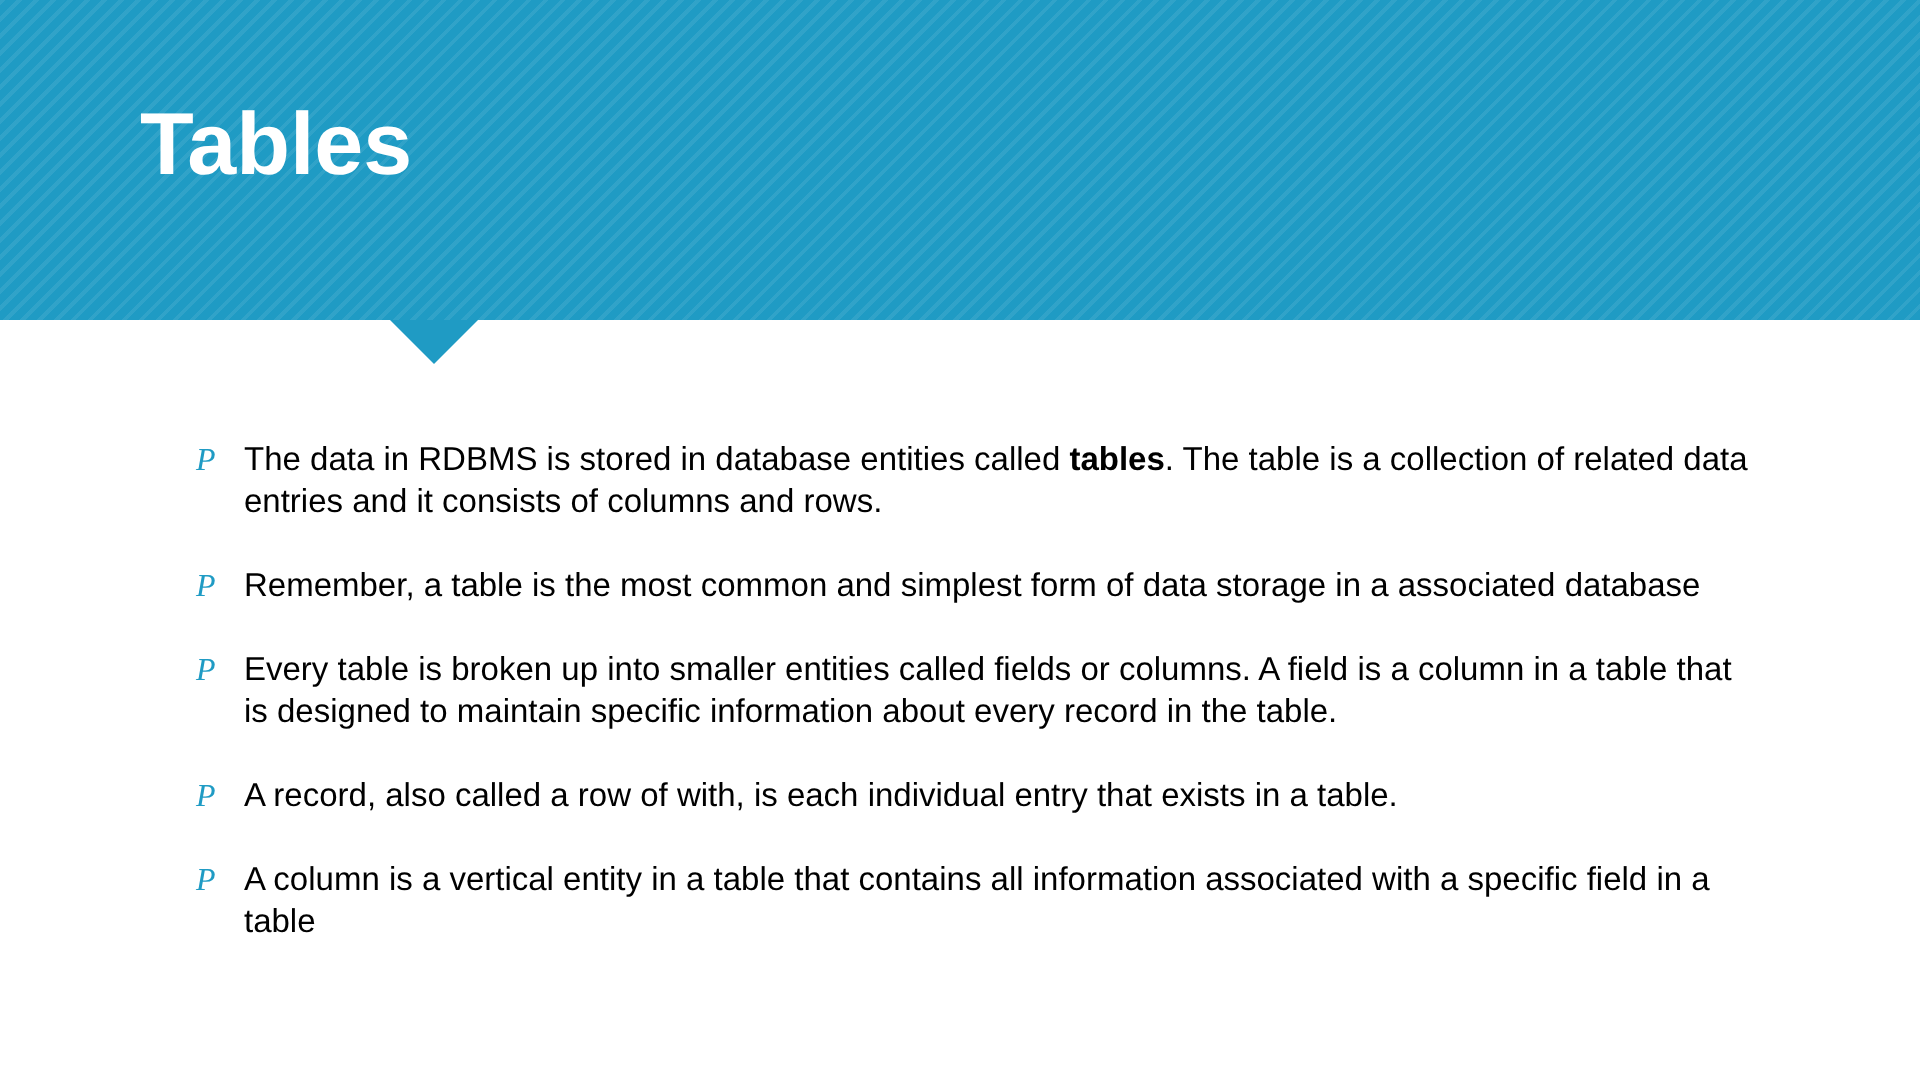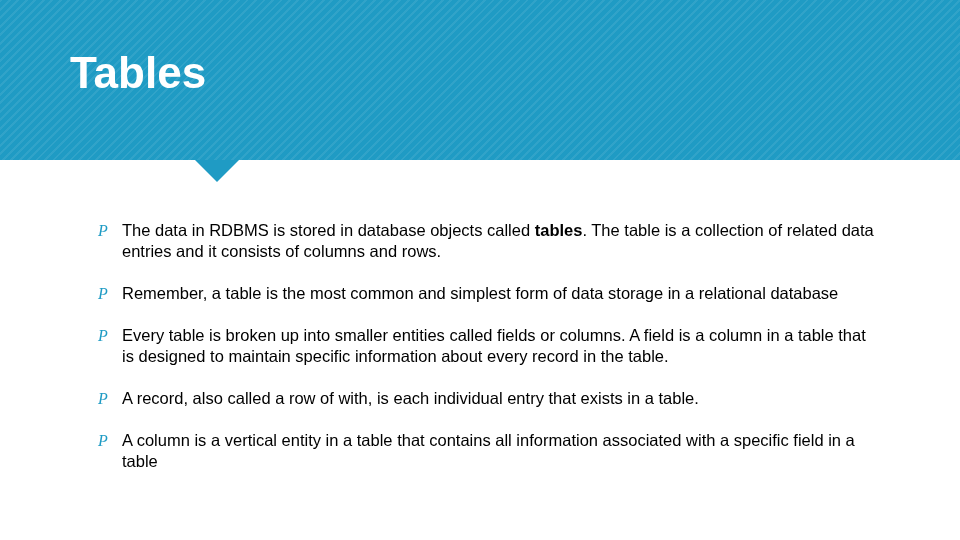--- a/index.html
+++ b/index.html
@@ -96,28 +96,28 @@
   <div class="header">
     <div class="title">Tables</div>
   </div>
   <div class="notch"></div>
 
   <div class="body">
 
     <div class="bullet-row">
       <div class="bullet-icon">P</div>
       <div class="bullet-text">
-        <span>The data in RDBMS is stored in database objects called </span><span class="bold">tables</span><span>. The table is a collection of related data entries and it consists of columns and rows.</span>
+        <span>The data in RDBMS is stored in database entities called </span><span class="bold">tables</span><span>. The table is a collection of related data entries and it consists of columns and rows.</span>
       </div>
     </div>
 
     <div class="bullet-row">
       <div class="bullet-icon">P</div>
       <div class="bullet-text">
-        <span>Remember, a table is the most common and simplest form of data storage in a relational database</span><span class="bold"></span><span></span>
+        <span>Remember, a table is the most common and simplest form of data storage in a associated database</span><span class="bold"></span><span></span>
       </div>
     </div>
 
     <div class="bullet-row">
       <div class="bullet-icon">P</div>
       <div class="bullet-text">
         <span>Every table is broken up into smaller entities called fields or columns. A field is a column in a table that is designed to maintain specific information about every record in the table.</span><span class="bold"></span><span></span>
       </div>
     </div>
 

